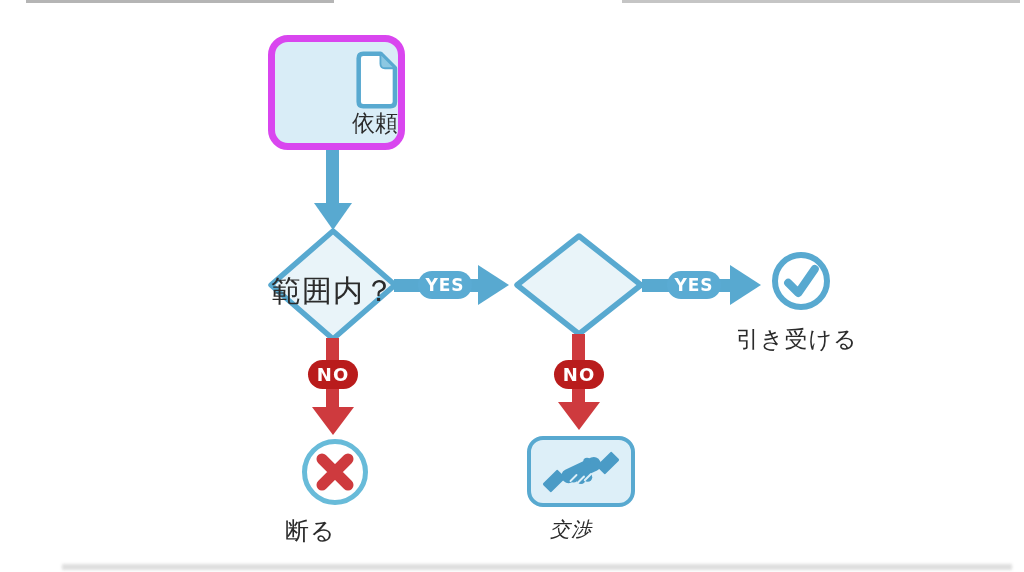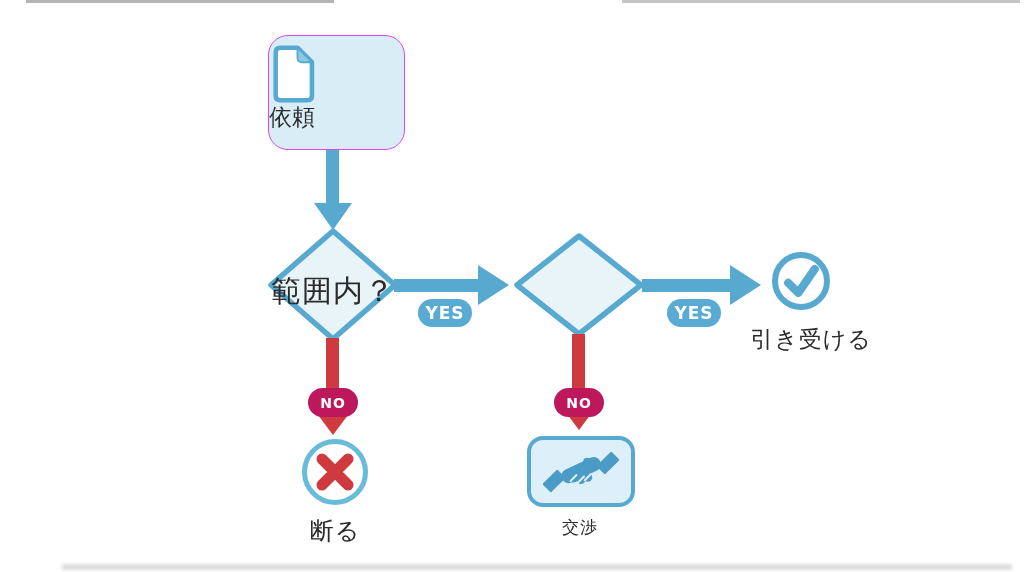--- a/index.html
+++ b/index.html
@@ -15,40 +15,40 @@
 
   
   .artifact{background:#5a5a5a;}
   .artifact-top-left{left:26px;top:0;width:308px;height:3px;opacity:.45;}
   .artifact-top-right{left:622px;top:0;width:398px;height:3px;opacity:.35;}
   .artifact-bottom{left:62px;top:564px;width:950px;height:6px;background:#bdbdbd;opacity:.5;filter:blur(1.5px);}
 
   
   .start-node{
     left:268px;top:35px;width:137px;height:115px;
-    background:#d9edf7;border:1px solid #d946ef;border-radius:20px;
+    background:#d9edf7;border:7px solid #d946ef;border-radius:20px;
     box-sizing:border-box;
-    display:flex;flex-direction:column;align-items:flex-start;justify-content:flex-start;
+    display:flex;flex-direction:column;align-items:flex-end;justify-content:flex-start;
     padding-top:9px;
   }
   .node-label{font-size:23px;line-height:26px;color:#2b2b2b;}
   .start-node .node-label{margin-top:1px;}
 
   .diamond-label{
     text-align:center;font-size:30px;color:#2b2b2b;letter-spacing:1px;
   }
   .diamond-label-1{left:267px;top:271px;width:132px;}
   .diamond-label-2{left:514px;top:271px;width:130px;}
 
   .outcome-label{
-    text-align:center;font-size:23px;color:#2b2b2b;letter-spacing:1px;
+    text-align:left;font-size:23px;color:#2b2b2b;letter-spacing:1px;
   }
   .accept-label{left:736px;top:324px;width:150px;}
   .decline-label{left:285px;top:515px;width:100px;font-size:24px;}
-  .negotiate-label{left:530px;top:516px;width:100px;font-size:17px;}
+  .negotiate-label{left:550px;top:516px;width:100px;font-size:20px;font-style:italic;}
 
   .circle-node{
     border-radius:50%;box-sizing:border-box;background:#ffffff;
     display:flex;align-items:center;justify-content:center;
   }
   .accept-node{left:772px;top:252px;width:58px;height:58px;border:6px solid #58a9d0;}
   .decline-node{left:302px;top:439px;width:66px;height:66px;border:5px solid #68bbd9;}
 
   .negotiate-node{
     left:527px;top:436px;width:108px;height:71px;
@@ -73,24 +73,24 @@
   }
   .head-right{
     width:0;height:0;
     border-top:20px solid transparent;border-bottom:20px solid transparent;
     border-left:31px solid #58a9d0;
   }
 
   .pill{
     border-radius:999px;color:#ffffff;font-weight:bold;
     display:flex;align-items:center;justify-content:center;
-    letter-spacing:1px;box-sizing:border-box;margin-top:28px;
+    letter-spacing:1px;box-sizing:border-box;
   }
   .pill-yes{background:#5aabd3;width:54px;height:28px;font-size:17px;}
-  .pill-no{background:#be185d;width:50px;height:29px;font-size:14px;}
+  .pill-no{background:#b91c1c;width:50px;height:29px;font-size:18px;}
 
   svg{display:block;}
 </style>
 </head>
 <body>
 
 <div class="stage">
 
   <div class="abs artifact artifact-top-left"></div>
   <div class="abs artifact artifact-top-right"></div>

